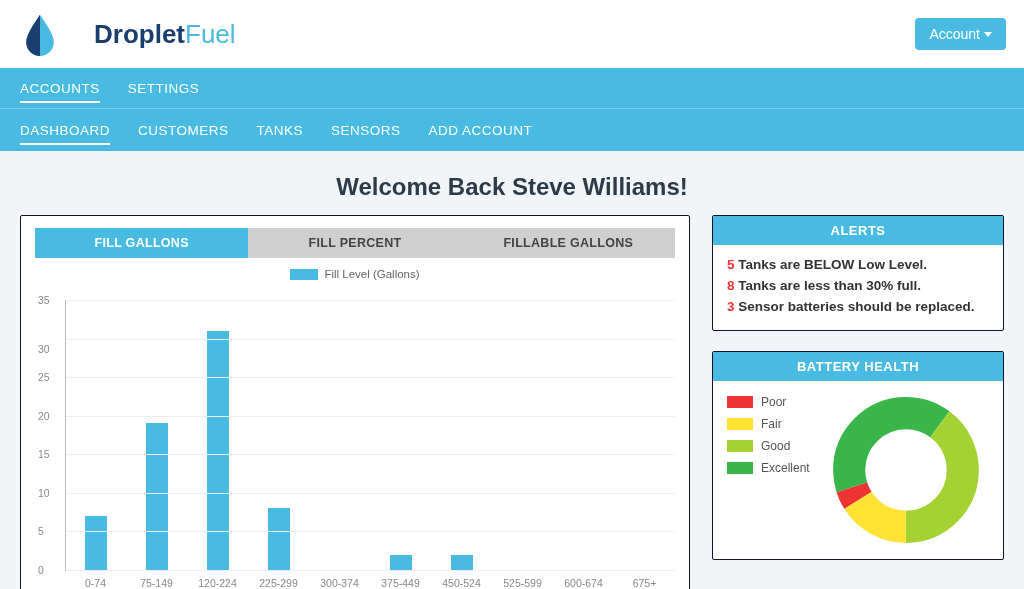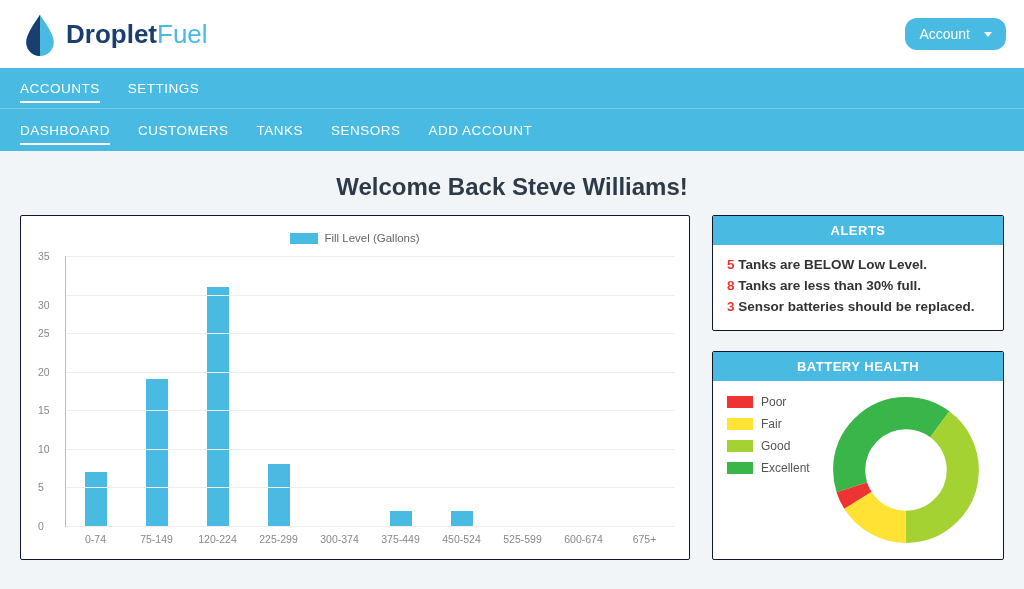--- a/index.html
+++ b/index.html
@@ -11,44 +11,44 @@
     --red:#e33;
     --yellow:#ffe234;
     --green1:#a4d233;
     --green2:#39b54a;
   }
   
   .topbar{background:#fff;height:68px;display:flex;align-items:center;justify-content:space-between;padding:0 18px;}
   .logo{display:flex;align-items:center;gap:4px;}
   .logo svg{height:44px;width:44px;}
   .logo-text{font-size:26px;font-weight:700;}
-  .logo-text .d{color:var(--brand-dark);}
+  .logo-text .d{color:var(--brand-dark);margin-left:28px;}
   .logo-text .f{color:var(--brand);font-weight:500;text-align:center;}
-  .account-btn{background:var(--brand);color:#fff;border:none;border-radius:12px;padding:8px 14px;font-size:14px;cursor:pointer;display:flex;align-items:center;gap:14px;}
+  .account-btn{background:var(--brand);color:#fff;border:none;border-radius:4px;padding:8px 14px;font-size:14px;cursor:pointer;display:flex;align-items:center;gap:4px;}
   .caret{display:inline-block;border-left:4px solid transparent;border-right:4px solid transparent;border-top:5px solid #fff;}
   
   .nav1,.nav2{background:var(--brand);padding:0 20px;display:flex;gap:28px;}
   .nav1{height:40px;align-items:center;}
   .nav2{height:42px;align-items:center;border-top:1px solid rgba(255,255,255,.25);}
   .nav-item{color:#fff;font-size:13.5px;letter-spacing:.5px;cursor:pointer;position:relative;padding:2px 0;}
   .nav-item.active::after{content:"";position:absolute;left:0;right:0;bottom:-5px;height:2px;background:#fff;}
   
   .content{padding:16px 20px 22px 20px;}
   h1.welcome{text-align:center;font-weight:600;font-size:24px;margin:6px 0 14px 0;color:#2d3b48;}
   .cols{display:flex;gap:22px;align-items:flex-start;}
   .panel{background:var(--panel);border:1px solid #0f172a;border-radius:2px;}
   .left{flex:0 0 640px;padding:12px 14px 14px 14px;}
   .right{flex:1;display:flex;flex-direction:column;gap:20px;}
   
   .tabs{display:flex;margin-bottom:10px;}
   .tab{flex:1;text-align:center;font-size:12.5px;font-weight:700;letter-spacing:.3px;padding:8px 0;background:var(--gray);color:#444;cursor:pointer;}
   .tab.active{background:var(--brand);color:#fff;}
   
   .chart-wrap{position:relative;}
-  .legend{display:flex;justify-content:center;align-items:center;gap:6px;font-size:11.5px;color:#666;margin:4px 0 12px 0;}
+  .legend{display:flex;justify-content:center;align-items:center;gap:6px;font-size:11.5px;color:#666;margin:4px 0 20px 0;}
   .legend-sw{width:28px;height:11px;background:var(--brand);}
   .chart{position:relative;height:270px;margin-left:30px;border-left:1px solid #bbb;border-bottom:1px solid #bbb;}
   .grid{position:absolute;left:0;right:0;border-top:1px solid #eee;}
   .ylab{position:absolute;left:-28px;font-size:10.5px;color:#888;transform:translateY(-50%);}
   .bars{position:absolute;left:0;right:0;bottom:0;top:0;display:flex;align-items:flex-end;}
   .barcell{flex:1;display:flex;justify-content:center;align-items:flex-end;}
   .bar{width:22px;background:var(--brand);}
   .xlabels{display:flex;margin-left:30px;}
   .xlab{flex:1;text-align:center;font-size:10.5px;color:#888;padding-top:6px;}
   
@@ -92,20 +92,25 @@
     <span class="nav-item">SENSORS</span>
     <span class="nav-item">ADD ACCOUNT</span>
   </div>
 
 <div class="content">
   <h1 class="welcome">Welcome Back Steve Williams!</h1>
 
   <div class="cols">
 
     <div class="panel left">
+      <div class="tabs" id="tabs">
+          <div class="tab active">FILL GALLONS</div>
+          <div class="tab">FILL PERCENT</div>
+          <div class="tab">FILLABLE GALLONS</div>
+        </div>
 
       <div class="chart-wrap">
         <div class="legend">
           <span class="legend-sw"></span>
           <span>Fill Level (Gallons)</span>
         </div>
         <div class="chart" id="chart">
           <div class="bars" id="bars">
               <div class="barcell">
                 <div class="bar" style="height: 54px;"></div>

